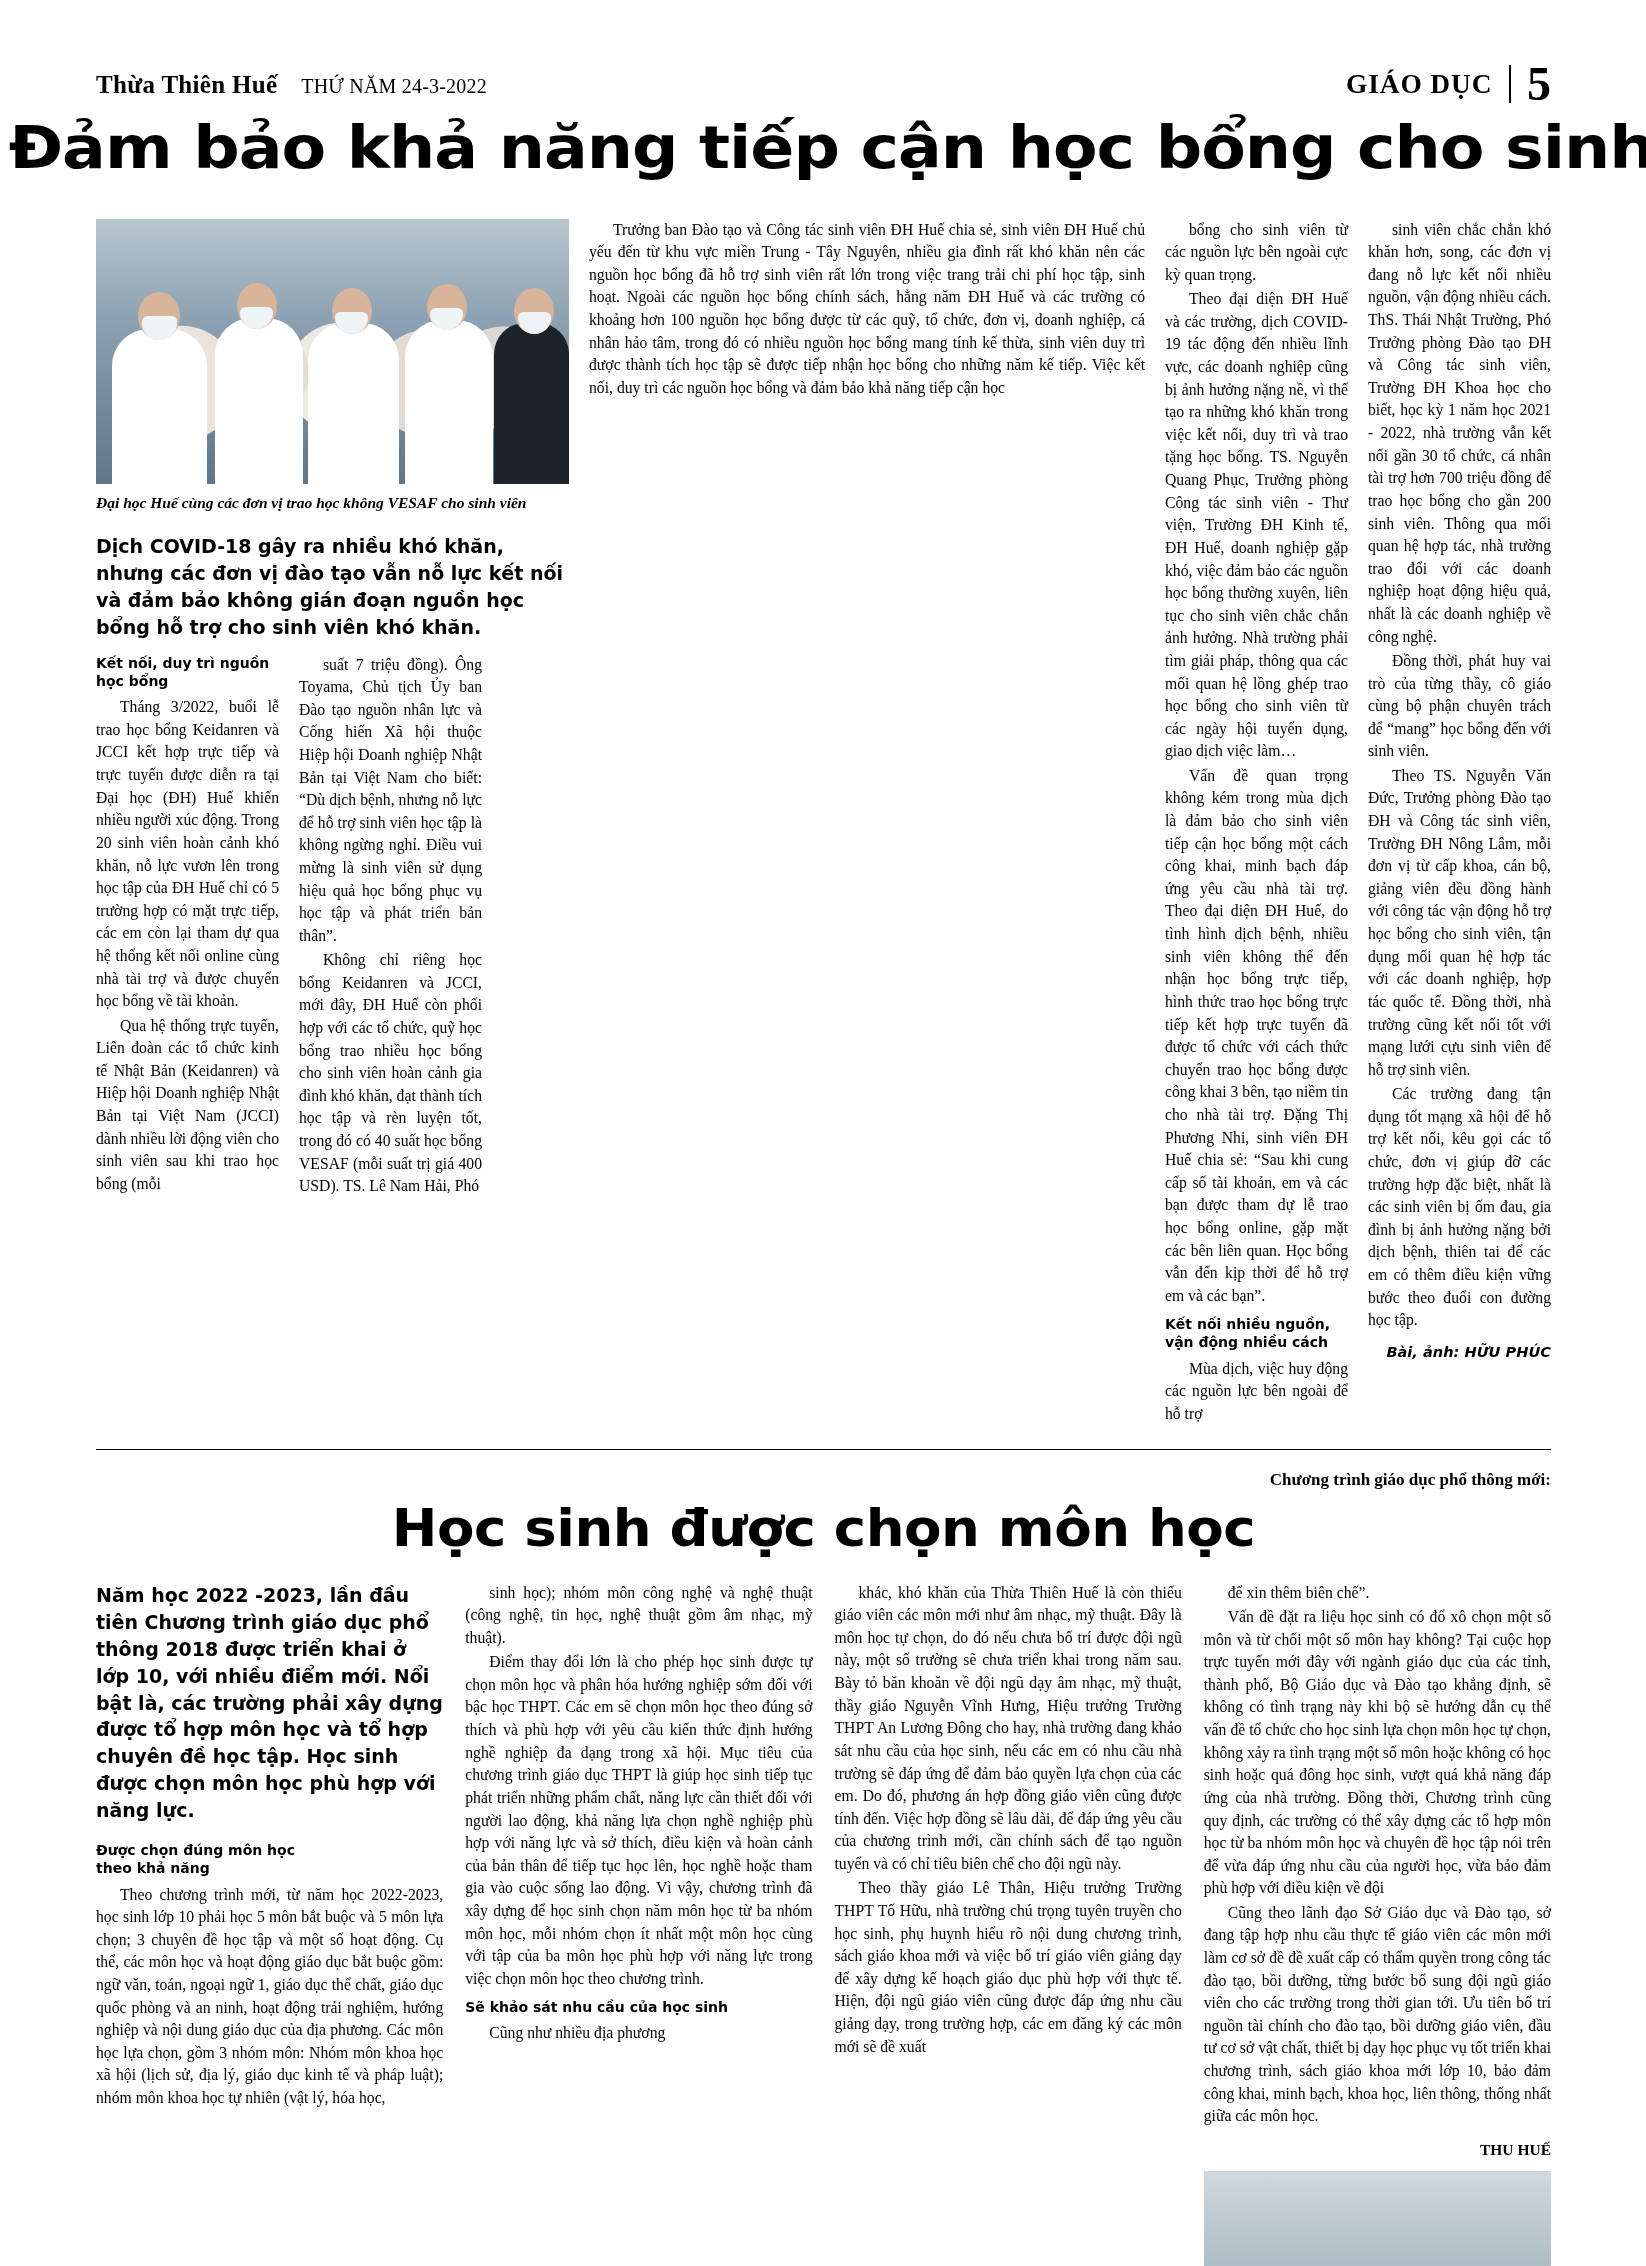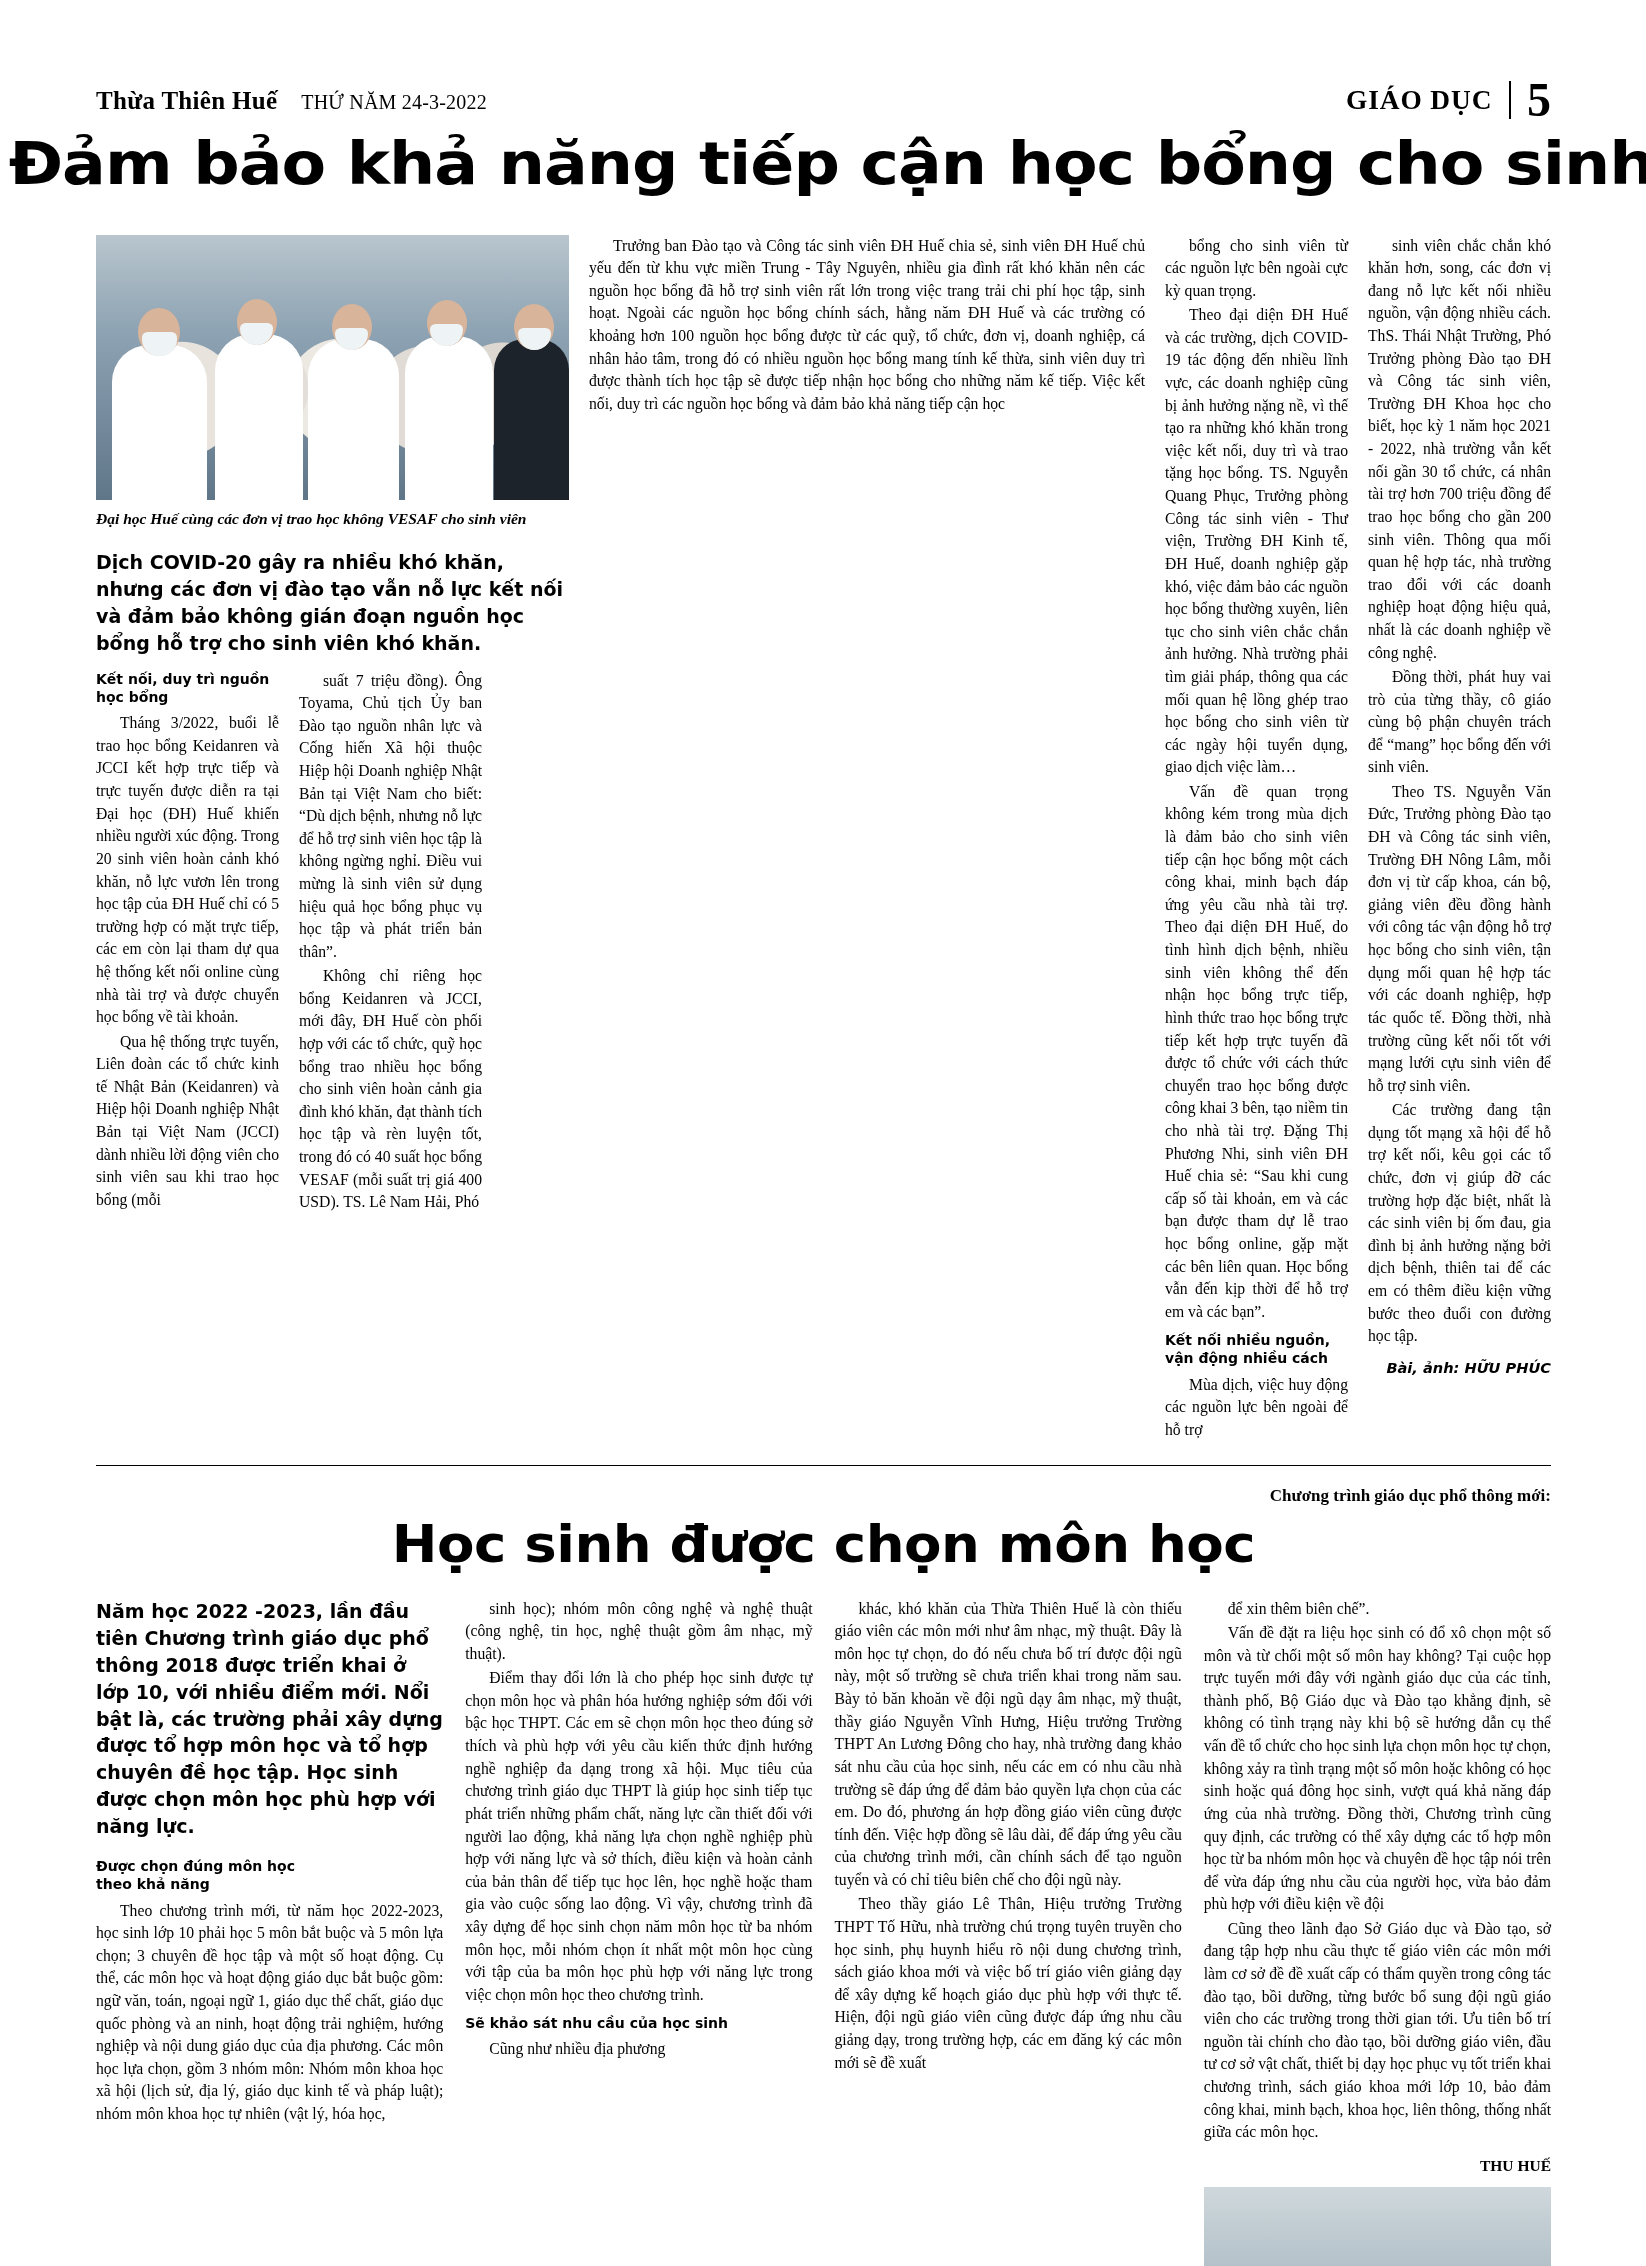--- a/index.html
+++ b/index.html
@@ -10,21 +10,21 @@
     background: #ffffff;
     font-family: "Liberation Serif", serif;
     color: #000;
     position: relative;
     overflow: hidden;
   }
   .page {
     position: relative;
     width: 1647px;
     height: 2267px;
-    padding: 16px 96px;
+    padding: 0 96px;
   }
 
   
   .masthead {
     display: flex;
     align-items: baseline;
     justify-content: space-between;
     padding-top: 60px;
     height: 88px;
   }
@@ -239,21 +239,21 @@
 
         <div class="p-figure" style="left:309px;width:88px;height:164px;"></div>
         <div class="p-head" style="left:331px;bottom:154px;width:40px;height:46px;"></div>
         <div class="p-mask" style="left:334px;bottom:154px;width:33px;height:22px;"></div>
 
         <div class="p-figure" style="left:398px;width:75px;height:161px;background:#1d232b;border-radius:31px 31px 0 0;"></div>
         <div class="p-head" style="left:418px;bottom:150px;width:40px;height:46px;"></div>
         <div class="p-mask" style="left:422px;bottom:150px;width:33px;height:22px;"></div>
       </div>
       <div class="photo-caption">Đại học Huế cùng các đơn vị trao học không VESAF cho sinh viên</div>
-      <div class="lede">Dịch COVID-20 gây ra nhiều khó khăn, nhưng các đơn vị đào tạo vẫn nỗ lực kết nối và đảm bảo không gián đoạn nguồn học bổng hỗ trợ cho sinh viên khó khăn.</div>
+      <div class="lede">Dịch COVID-18 gây ra nhiều khó khăn, nhưng các đơn vị đào tạo vẫn nỗ lực kết nối và đảm bảo không gián đoạn nguồn học bổng hỗ trợ cho sinh viên khó khăn.</div>
 
       <div class="lower-cols">
         <div>
           <div class="subhead">Kết nối, duy trì nguồn học bổng</div>
           <div class="col-text">
             <p>Tháng 3/2022, buổi lễ trao học bổng Keidanren và JCCI kết hợp trực tiếp và trực tuyến được diễn ra tại Đại học (ĐH) Huế khiến nhiều người xúc động. Trong 20 sinh viên hoàn cảnh khó khăn, nỗ lực vươn lên trong học tập của ĐH Huế chỉ có 5 trường hợp có mặt trực tiếp, các em còn lại tham dự qua hệ thống kết nối online cùng nhà tài trợ và được chuyển học bổng về tài khoản.</p>
             <p>Qua hệ thống trực tuyến, Liên đoàn các tổ chức kinh tế Nhật Bản (Keidanren) và Hiệp hội Doanh nghiệp Nhật Bản tại Việt Nam (JCCI) dành nhiều lời động viên cho sinh viên sau khi trao học bổng (mỗi</p>
           </div>
         </div>
         <div>

